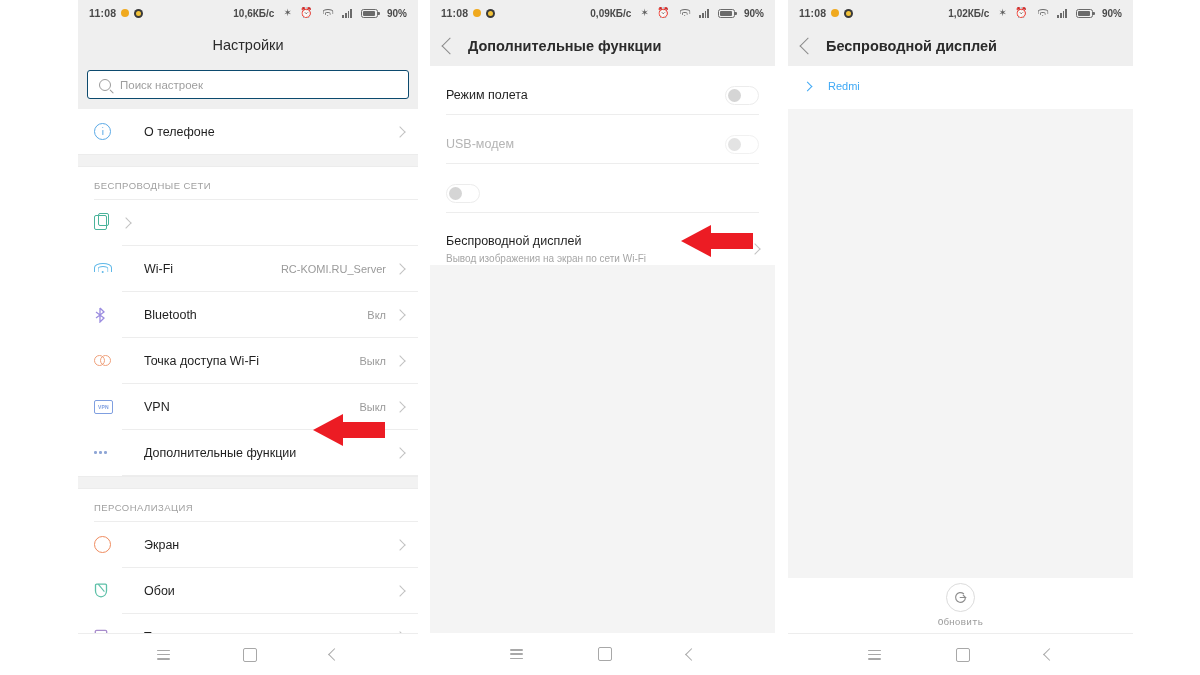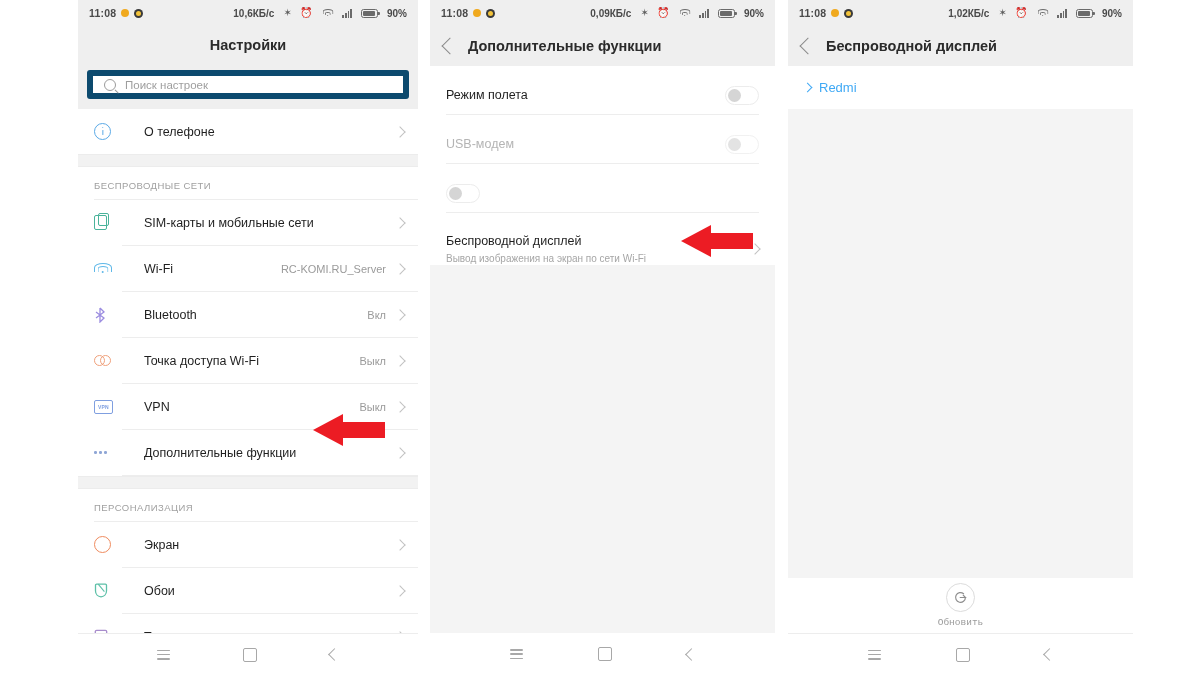--- a/index.html
+++ b/index.html
@@ -41,30 +41,30 @@
   .sb-bars b:nth-child(3){height:7px;}
   .sb-bars b:nth-child(4){height:9px;}
   .sb-batt{width:17px;height:9px;border:1.3px solid #6a6a6a;border-radius:2.5px;position:relative;
     box-sizing:border-box;padding:1px;}
   .sb-batt:after{content:"";position:absolute;right:-3px;top:2.5px;width:1.6px;height:3px;background:#6a6a6a;border-radius:0 1px 1px 0;}
   .sb-batt span{display:block;height:100%;width:90%;background:#6a6a6a;border-radius:1px;}
   .sb-pct{font-size:10px;font-weight:700;color:#4a4a4a;}
 
   
   .titlebar-center{height:38px;background:#efefef;display:flex;align-items:center;justify-content:center;}
-  .titlebar-center .ttl{font-size:14.5px;font-weight:700;color:#2b2b2b;}
+  .titlebar-center .ttl{font-size:14.5px;font-weight:400;color:#2b2b2b;}
   .titlebar-left{height:40px;background:#efefef;display:flex;align-items:center;padding-left:14px;gap:12px;}
   .titlebar-left .ttl{font-size:14.5px;font-weight:700;color:#2b2b2b;}
   .chev-back{width:11px;height:11px;border-left:1.7px solid #8a8a8a;border-bottom:1.7px solid #8a8a8a;
     transform:rotate(45deg);display:inline-block;}
 
   
   .searchwrap{background:#efefef;padding:6px 9px 10px 9px;}
   .searchbox{height:29px;background:#fff;border-radius:3px;display:flex;align-items:center;
-    padding:0 11px;gap:9px;border:6px solid #0c4a6e;box-sizing:border-box;}
+    padding:0 11px;gap:9px;border:1px solid #0c4a6e;box-sizing:border-box;}
   .search-glass{width:10px;height:10px;border:1.4px solid #9b9b9b;border-radius:50%;position:relative;flex:none;}
   .search-glass:after{content:"";position:absolute;right:-4px;bottom:-2.5px;width:5px;height:1.4px;
     background:#9b9b9b;transform:rotate(45deg);border-radius:1px;}
   .search-ph{font-size:11.5px;color:#9e9e9e;}
 
   
   .rows{background:#fff;}
   .row{display:flex;align-items:center;height:45px;padding:0 14px 0 16px;position:relative;box-sizing:border-box;}
   .row .ico{width:28px;flex:none;display:flex;align-items:center;justify-content:flex-start;}
   .row .label{font-size:12.5px;color:#1f1f1f;flex:1;margin-left:22px;}
@@ -119,21 +119,21 @@
   .row2 .t1{font-size:12.5px;color:#1f1f1f;line-height:1.35;}
   .row2 .t1.muted{color:#b4b4b4;}
   .row2 .t2{font-size:10px;color:#a6a6a6;margin-top:2px;line-height:1.3;}
   .sep2{height:1px;background:#ededed;margin:0 16px;}
   .filler{background:#f4f4f4;}
 
   
   .p3-dev{padding:14px 16px 13px 16px;display:flex;align-items:center;gap:8px;background:#fff;}
   .p3-chev{width:6px;height:6px;border-top:1.6px solid #3fa9f5;border-right:1.6px solid #3fa9f5;
     transform:rotate(45deg);display:inline-block;}
-  .p3-name{font-size:13px;color:#3fa9f5;}
+  .p3-name{font-size:11px;color:#3fa9f5;margin-left:9px;}
   .p3-body{background:#f4f4f4;}
   .p3-refresh{height:72px;background:#fff;display:flex;flex-direction:column;
     align-items:center;justify-content:center;gap:5px;}
   .refresh-circle{width:27px;height:27px;border-radius:50%;border:1.2px solid #dcdcdc;
     display:flex;align-items:center;justify-content:center;}
   .refresh-label{font-size:9.5px;color:#9a9a9a;}
 
   
   .navbar{height:42px;background:#fff;border-top:1px solid #ededed;display:flex;align-items:center;
     justify-content:space-around;padding:0 42px;box-sizing:border-box;}
@@ -205,21 +205,20 @@
 
       <div class="group-gap"></div>
 
       <div class="grouphdr">БЕСПРОВОДНЫЕ СЕТИ</div>
       <div class="sep"></div>
 
       <div class="row">
         <span class="ico">
             <span class="ic ic-sim"></span>
           </span>
-        <span class="label">SIM-карты и мобильные сети</span>
         <span class="chev"></span>
       </div>
       <div class="sep"></div>
 
       <div class="row">
         <span class="ico">
             <span class="ic ic-wifi">
               <i class="a"></i>
               <i class="b"></i>
               <i class="c"></i>

